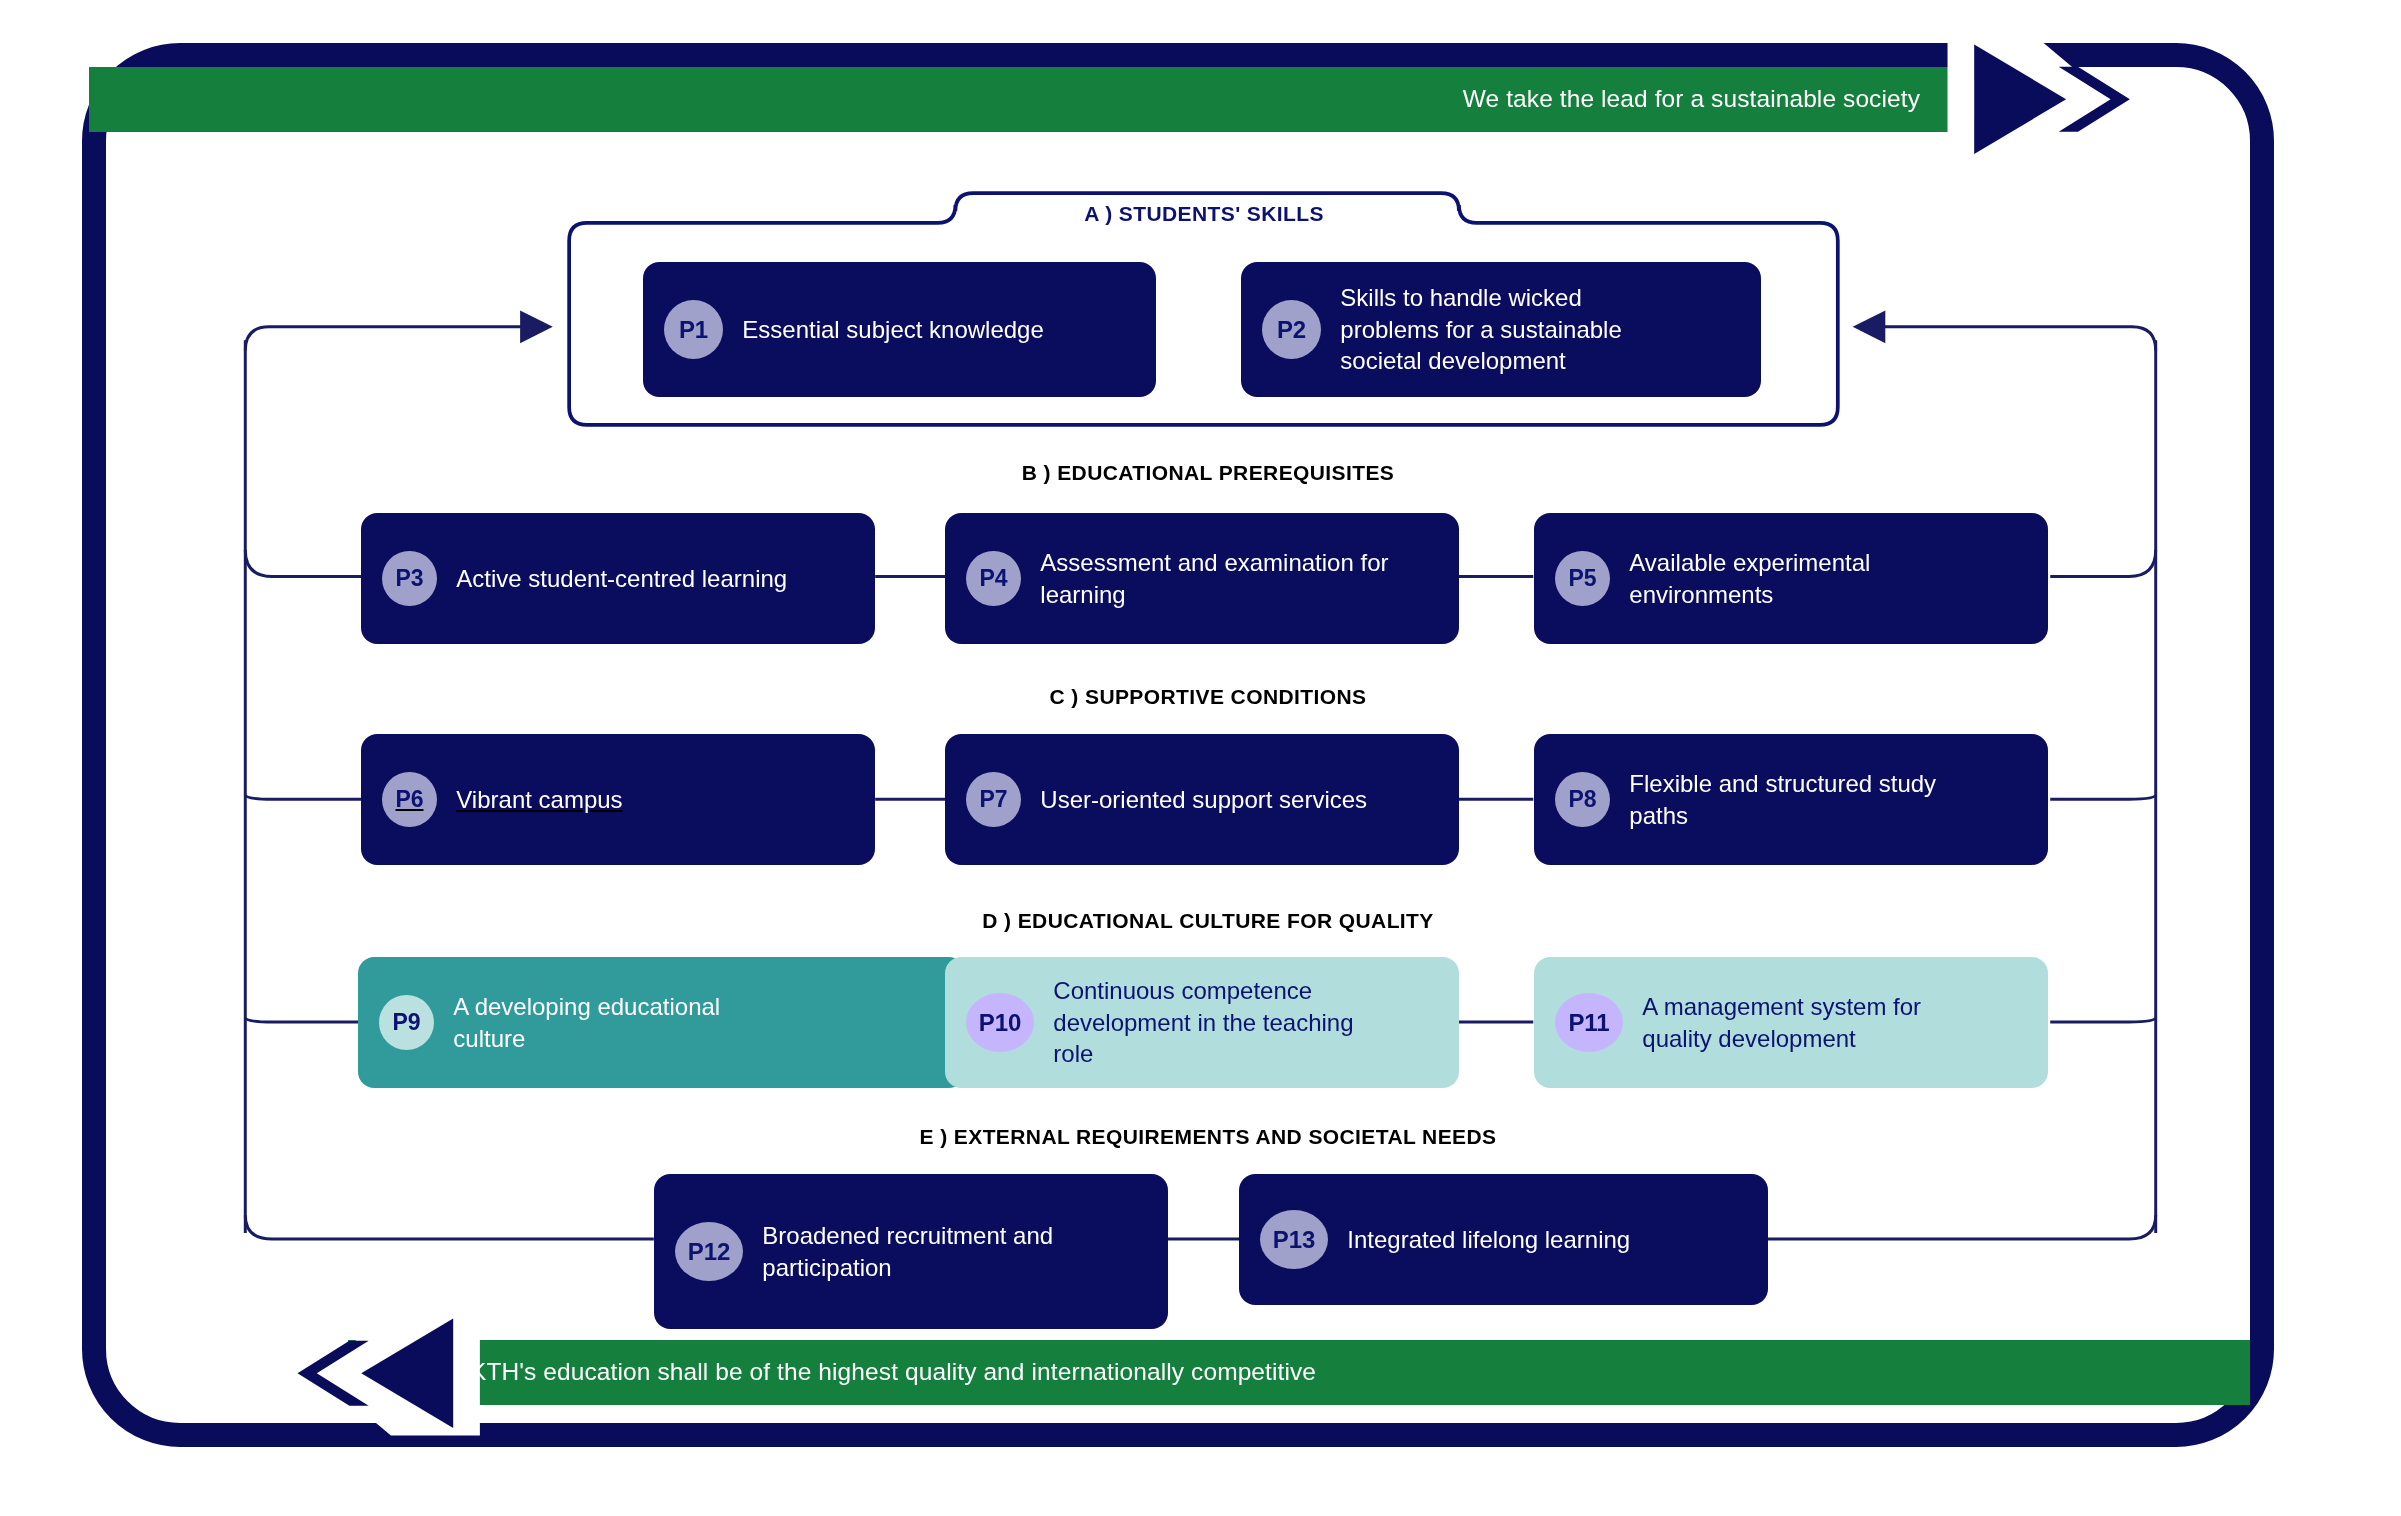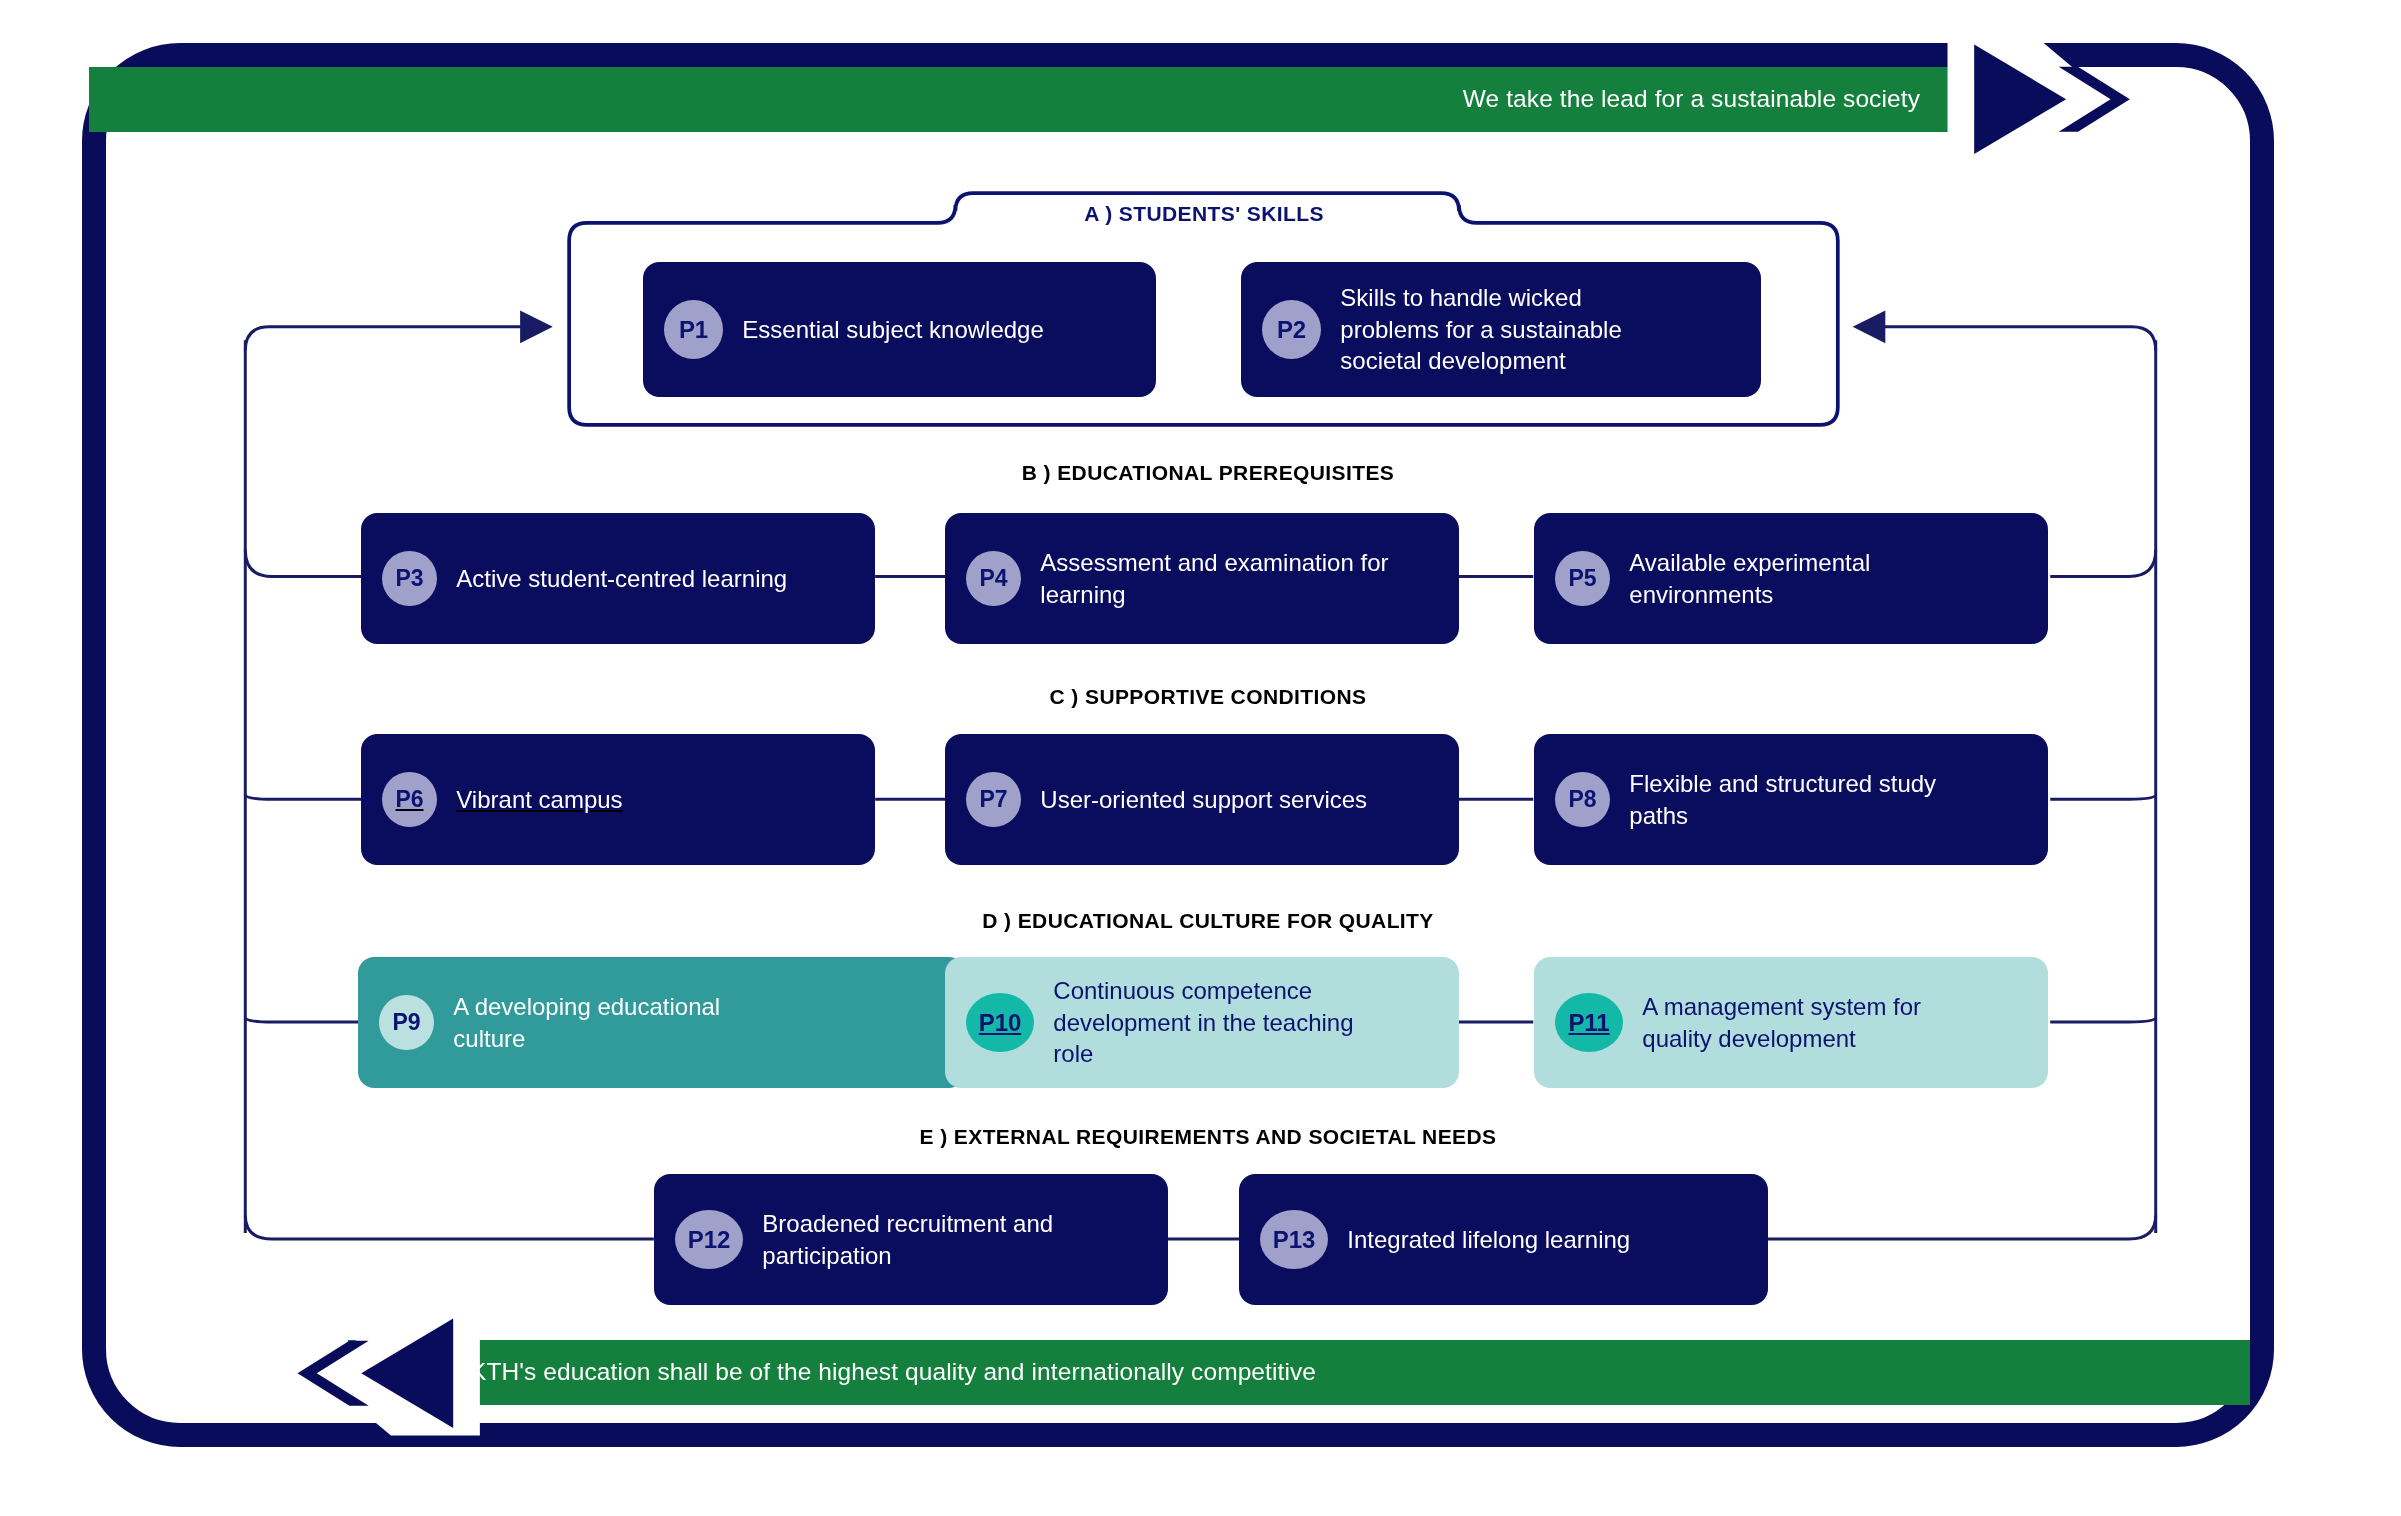--- a/index.html
+++ b/index.html
@@ -61,21 +61,21 @@
   .pbox.teal{background:#319B9B;}
   .pbox.lightteal{background:#B2DDDD;}
 
   .badge{
     flex:0 0 auto;border-radius:50%;
     display:flex;align-items:center;justify-content:center;
     font-weight:700;letter-spacing:-0.1px;line-height:1;
   }
   .badge.periwinkle{background:#9FA1CB;color:#0B1270;}
   .badge.paleteal{background:#BBE0E0;color:#0B1270;}
-  .badge.palestteal{background:#14b8a6;color:#0B1270;text-decoration:underline;}
+  .badge.palestteal{background:#c4b5fd;color:#0B1270;}
 
   .plabel{
     margin-left:19.3px;font-size:24px;line-height:1.32;font-weight:400;
   }
   .plabel.on-dark{color:#ffffff;}
   .plabel.on-light{color:#0B1270;}
 
   .badge-s{width:55px;height:55px;font-size:23px;}
   .badge-m{width:59px;height:59px;font-size:24px;}
   .badge-w{width:68px;height:59px;border-radius:50%;font-size:24px;}
@@ -229,21 +229,21 @@
     <div class="plabel on-light" style="max-width:342px;">Continuous competence development in the teaching role</div>
   </div>
 
   <div class="pbox lightteal" style="left:1534px;top:957px;width:514px;height:131px;">
     <div class="badge palestteal badge-w">P11</div>
     <div class="plabel on-light" style="max-width:334px;">A management system for quality development</div>
   </div>
 
   <div class="sec-label" style="left:569px;top:1125px;width:1278px;">E ) EXTERNAL REQUIREMENTS AND SOCIETAL NEEDS</div>
 
-  <div class="pbox navy" style="left:654px;top:1174px;width:514px;height:131px;">
+  <div class="pbox navy" style="left:654px;top:1174px;width:514px;height:155px;">
     <div class="badge periwinkle badge-w">P12</div>
     <div class="plabel on-dark" style="max-width:334px;">Broadened recruitment and participation</div>
   </div>
 
   <div class="pbox navy" style="left:1239px;top:1174px;width:529px;height:131px;">
     <div class="badge periwinkle badge-w">P13</div>
     <div class="plabel on-dark" style="max-width:386px;">Integrated lifelong learning</div>
   </div>
 
 </div>

